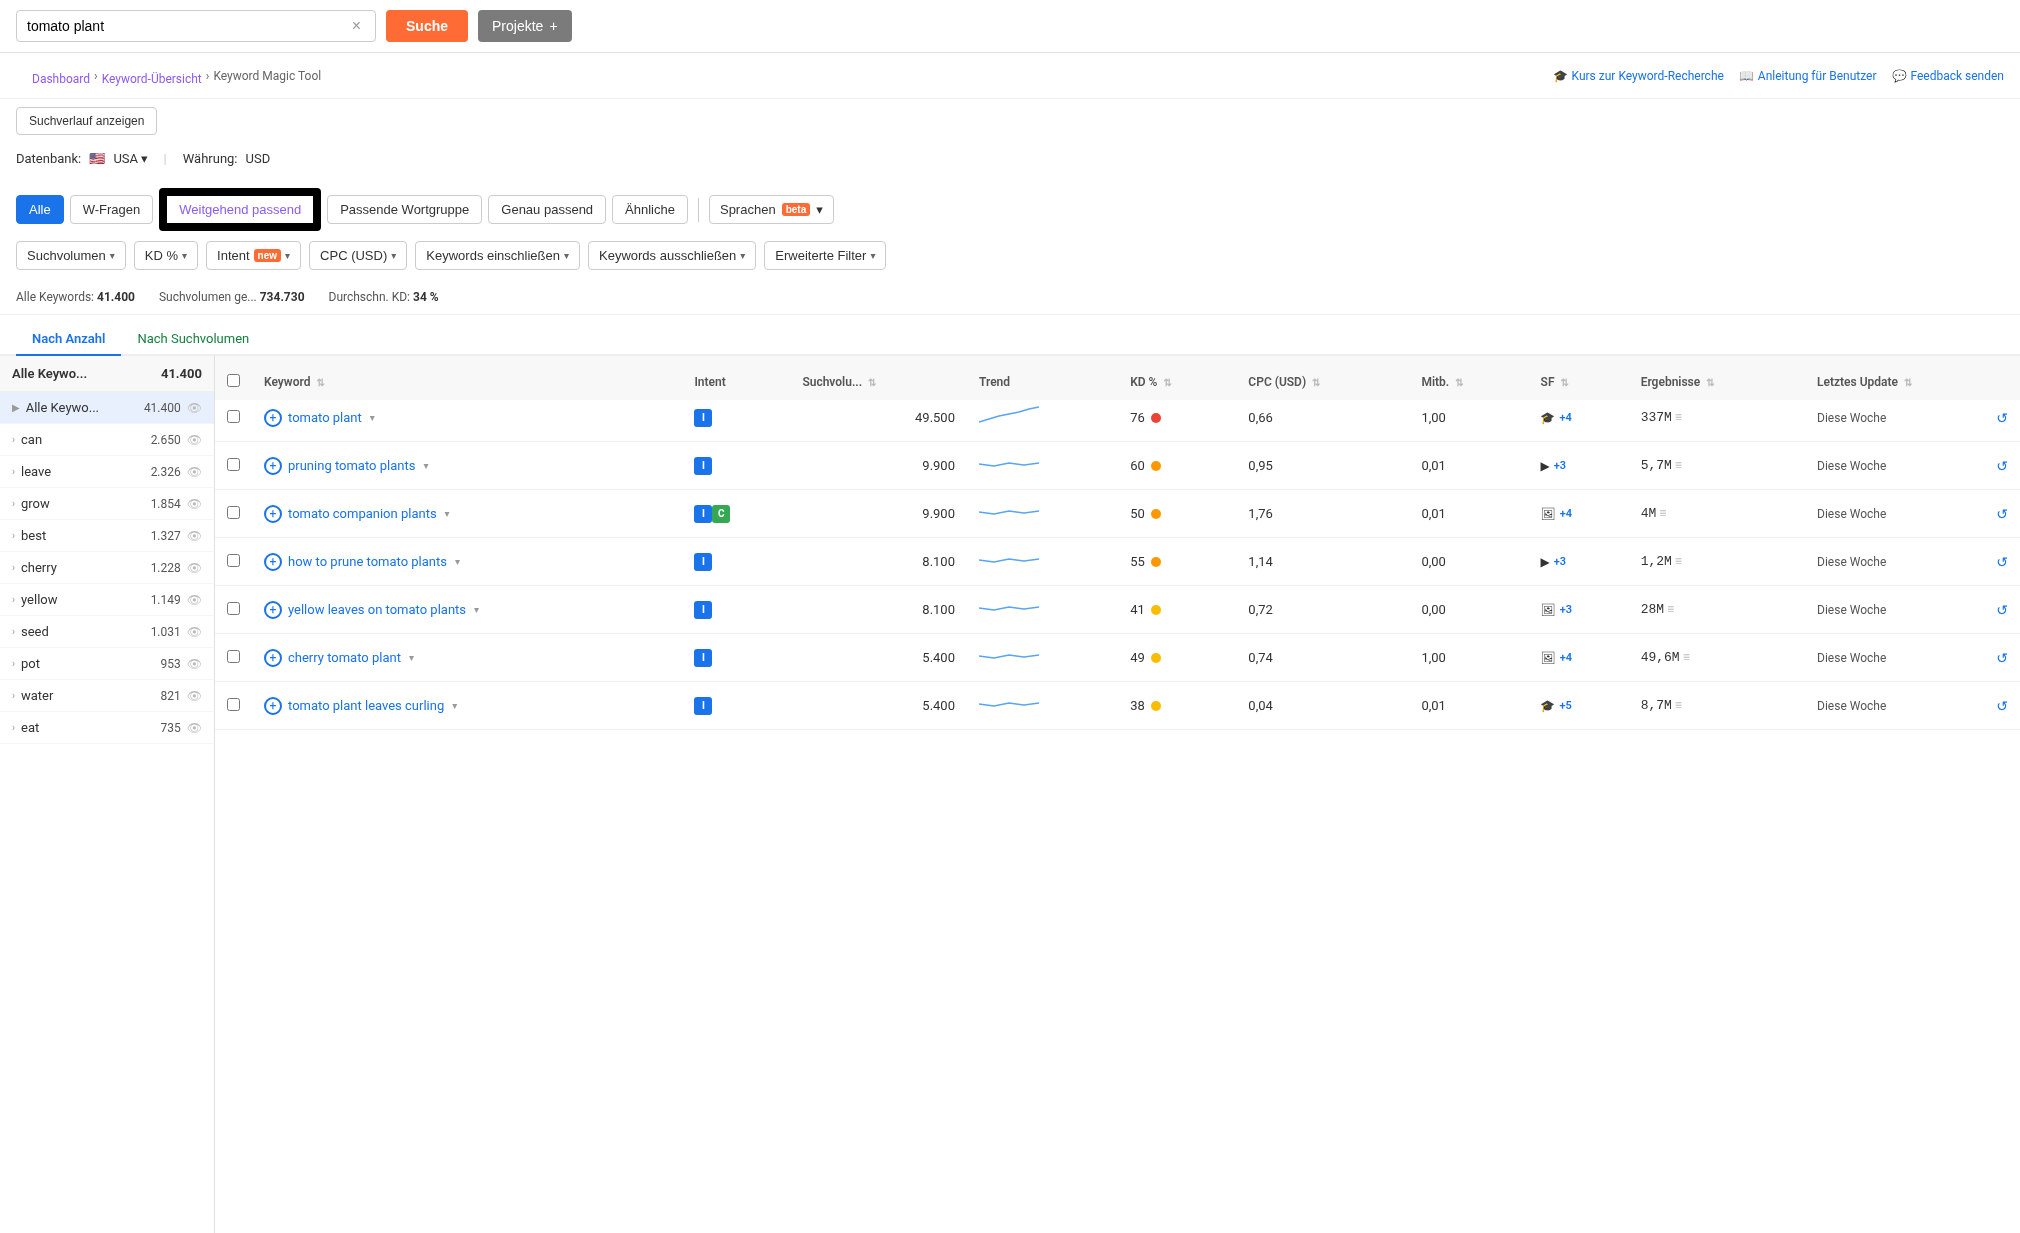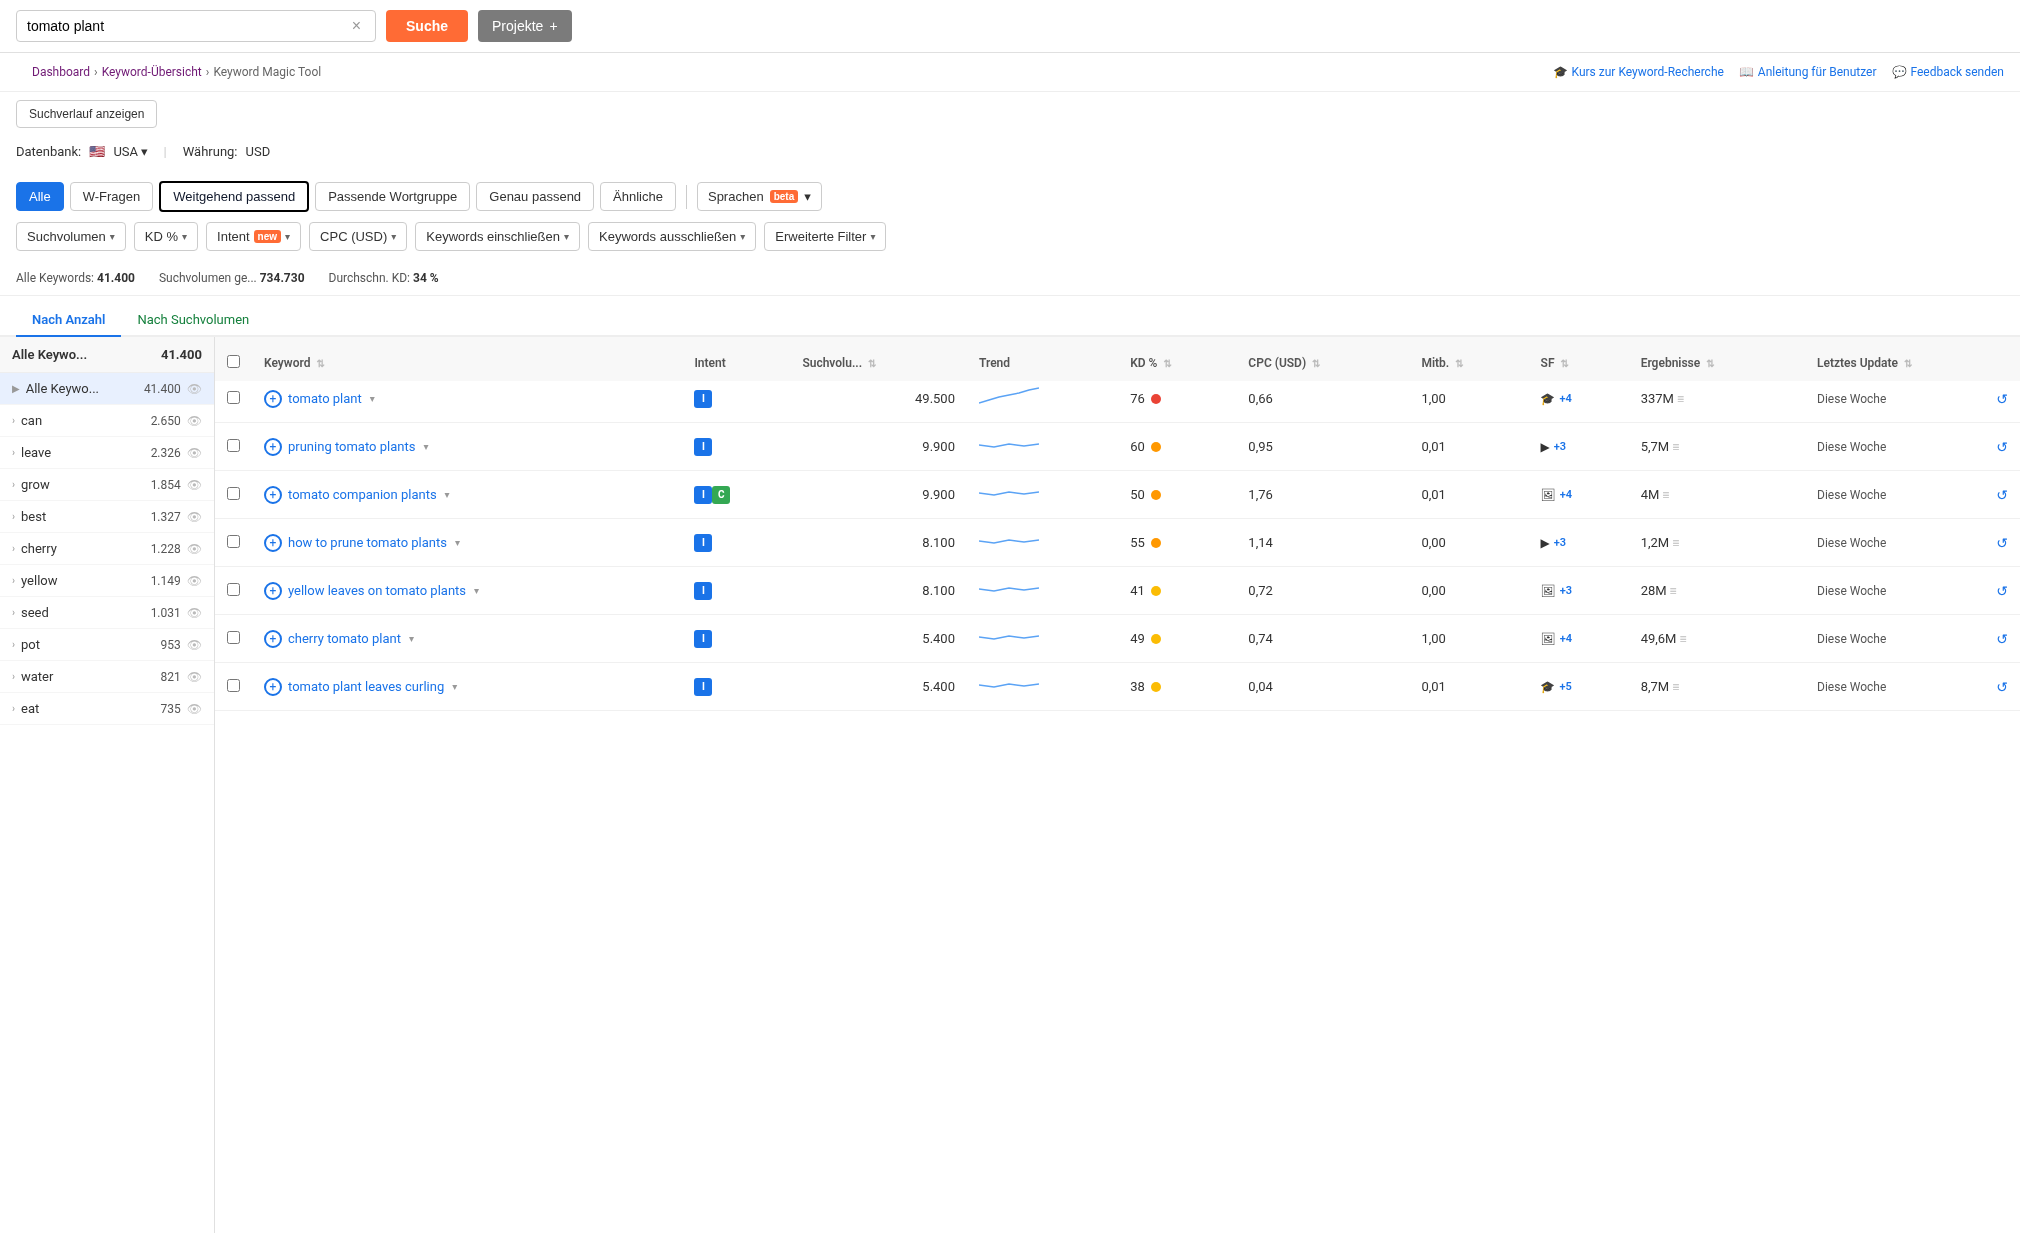--- a/index.html
+++ b/index.html
@@ -8,38 +8,38 @@
     
     .top-bar { display: flex; align-items: center; padding: 10px 16px; border-bottom: 1px solid #e0e0e0; gap: 10px; }
     .search-wrapper { display: flex; align-items: center; border: 1px solid #ccc; border-radius: 4px; padding: 6px 10px; flex: 0 0 360px; background: #fff; }
     .search-input { border: none; outline: none; font-size: 14px; flex: 1; }
     .clear-btn { background: none; border: none; cursor: pointer; color: #999; font-size: 16px; padding: 0 4px; }
     .suche-btn { background: #ff6b35; color: #fff; border: none; border-radius: 4px; padding: 8px 20px; font-size: 14px; font-weight: 600; cursor: pointer; }
     .projekte-btn { background: #7b7b7b; color: #fff; border: none; border-radius: 4px; padding: 8px 14px; font-size: 14px; cursor: pointer; display: flex; align-items: center; gap: 6px; }
 
     
     .breadcrumb { padding: 8px 16px; font-size: 12px; color: #666; display: flex; align-items: center; gap: 4px; }
-    .breadcrumb a { color: #701a75; text-decoration: none; }
+    .breadcrumb a { color: #8b5cf6; text-decoration: none; margin-top: 7px; }
 
     
     .page-header { padding: 8px 16px 12px; display: flex; align-items: flex-start; justify-content: space-between; }
     .page-title { font-size: 24px; font-weight: 700; color: #333; }
     .page-title span { color: #aaa; font-weight: 400; }
     .show-history-btn { border: 1px solid #ccc; background: #fff; border-radius: 4px; padding: 6px 12px; font-size: 12px; cursor: pointer; color: #333; }
 
     
     .db-row { padding: 4px 16px 12px; font-size: 13px; color: #333; display: flex; align-items: center; gap: 8px; }
     .db-row .dropdown-link { color: #333; display: flex; align-items: center; gap: 3px; cursor: pointer; }
     .db-separator { color: #ccc; margin: 0 8px; }
 
     
     .filter-tabs { padding: 10px 16px 0; display: flex; align-items: center; gap: 6px; flex-wrap: wrap; }
     .tab-btn { border: 1px solid #ccc; background: #fff; border-radius: 4px; padding: 6px 12px; font-size: 13px; cursor: pointer; color: #333; }
     .tab-btn.active { background: #1a73e8; color: #fff; border-color: #1a73e8; }
-    .tab-btn.outlined-active { border: 2px solid #000000; color: #0f172a; background: #fff; }
+    .tab-btn.outlined-active { border: 8px solid #000000; color: #8b5cf6; background: #fff; }
     .tab-separator { width: 1px; height: 24px; background: #ccc; margin: 0 4px; }
     .sprachen-btn { border: 1px solid #ccc; background: #fff; border-radius: 4px; padding: 6px 10px; font-size: 13px; cursor: pointer; color: #333; display: flex; align-items: center; gap: 6px; }
     .beta-badge { background: #ff6b35; color: #fff; font-size: 10px; font-weight: 700; border-radius: 3px; padding: 1px 4px; }
 
     
     .filter-row { padding: 10px 16px; display: flex; align-items: center; gap: 8px; flex-wrap: wrap; }
     .filter-dropdown { border: 1px solid #ccc; background: #fff; border-radius: 4px; padding: 6px 10px; font-size: 13px; cursor: pointer; color: #333; display: flex; align-items: center; gap: 4px; }
     .filter-dropdown.intent-btn { display: flex; align-items: center; gap: 4px; }
     .new-badge { background: #ff6b35; color: #fff; font-size: 10px; font-weight: 700; border-radius: 3px; padding: 1px 4px; }
     .chevron { font-size: 10px; color: #666; }
@@ -100,21 +100,21 @@
     .kd-dot { width: 10px; height: 10px; border-radius: 50%; flex-shrink: 0; }
     .kd-red { background: #ea4335; }
     .kd-orange { background: #ff9800; }
     .kd-yellow { background: #fbbc04; }
 
     
     .sf-cell { display: flex; align-items: center; gap: 4px; }
     .sf-plus { color: #1a73e8; font-size: 11px; font-weight: 600; }
 
     
-    .result-cell { display: flex; align-items: center; gap: 3px; }
+    .result-cell { display: flex; align-items: center; gap: 3px; font-family: Liberation Mono, monospace; }
     .result-icon { color: #bbb; font-size: 12px; }
 
     
     .refresh-icon { color: #1a73e8; font-size: 14px; cursor: pointer; }
 
     .diese-woche { color: #555; font-size: 12px; display: flex; align-items: center; gap: 4px; justify-content: space-between; }
   </style>
 </head>
 <body>
 

